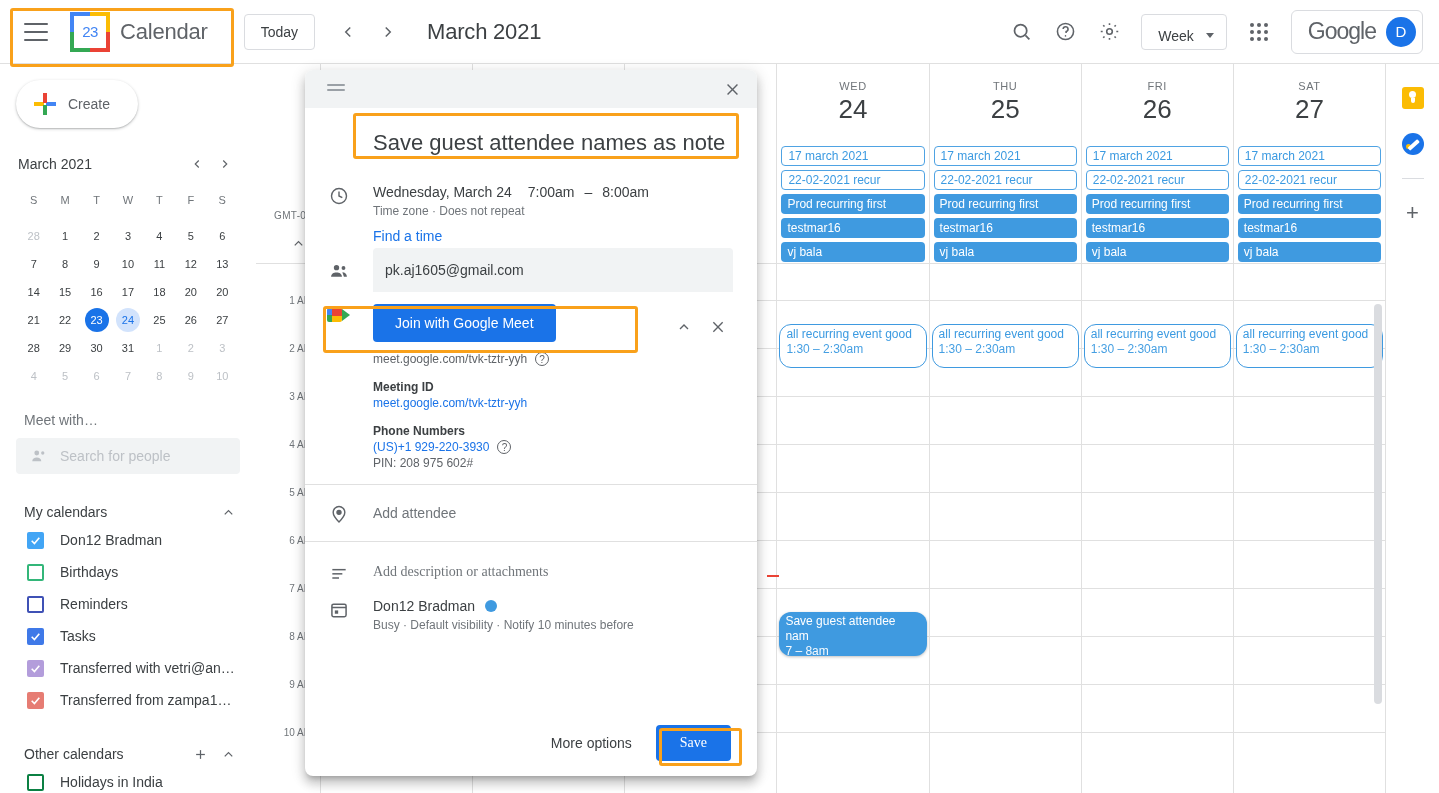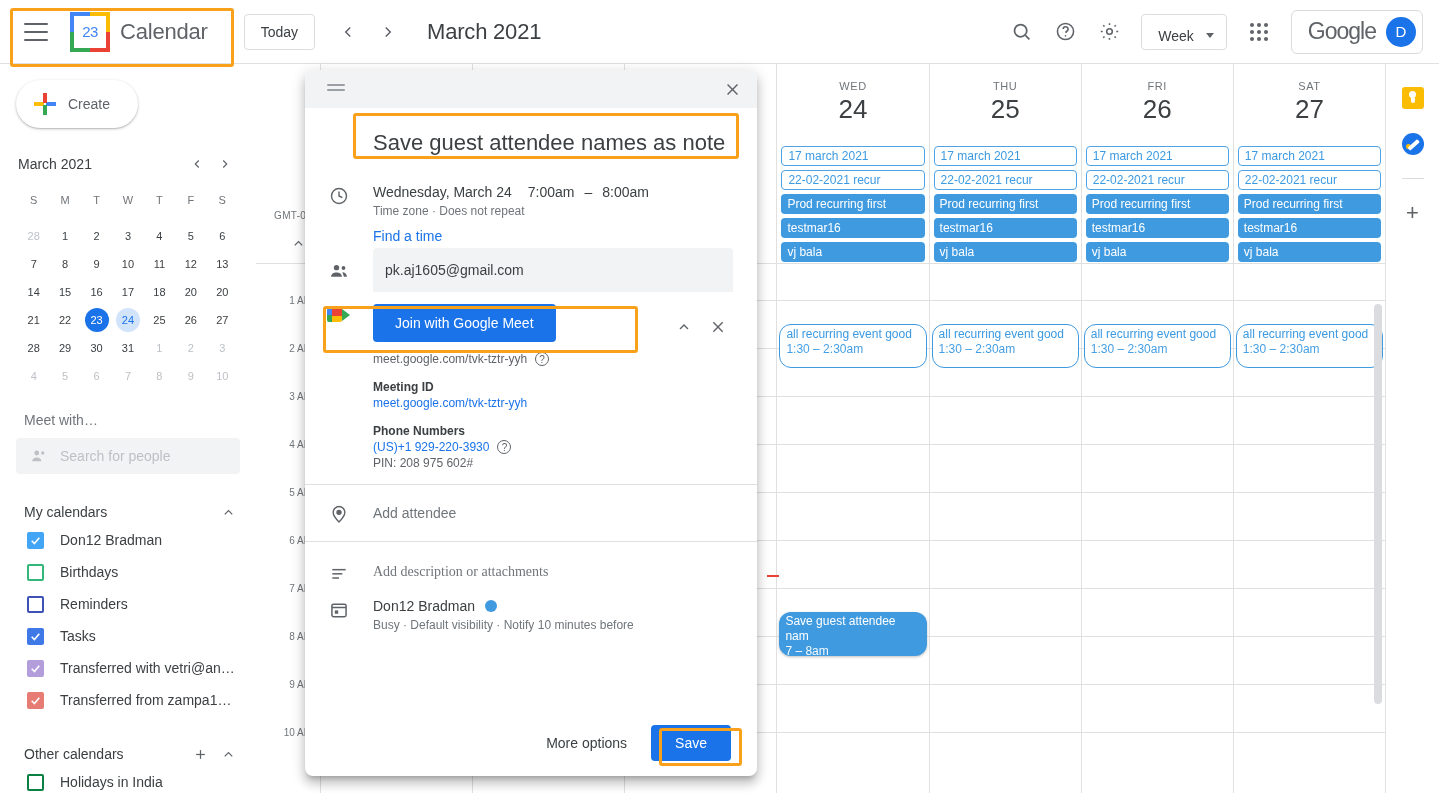--- a/index.html
+++ b/index.html
@@ -202,21 +202,21 @@
   .desc-row span { font-size: 14px; color: #70757a; }
   .cal-row { margin-top: 2px; }
   .cal-name-line { display: flex; align-items: center; gap: 10px; }
   .cal-name-line .n { font-size: 14px; color: #3c4043; }
   .dot { width: 12px; height: 12px; border-radius: 50%; background: #3f9ae0; }
   .cal-sub { font-size: 12px; color: #70757a; margin-top: 4px; }
 
   .dlg-foot { height: 66px; display: flex; align-items: center; justify-content: flex-end; padding-right: 26px; gap: 24px; flex: none; }
   .more-opt { font-size: 14px; color: #3c4043; cursor: pointer; font-weight: 500; }
   .btn-save { background: #1a73e8; color: #fff; border: none; border-radius: 4px; height: 36px; padding: 0 24px;
-    font-size: 14px; font-weight: 500; cursor: pointer; font-family: Liberation Sans, sans-serif; }
+    font-size: 14px; font-weight: 500; cursor: pointer; font-family: Liberation Serif, serif; }
 </style>
 </head>
 <body>
 
 <div class="app">
 
   <div class="topbar">
     <div class="hamburger">
         <span></span>
         <span></span>

